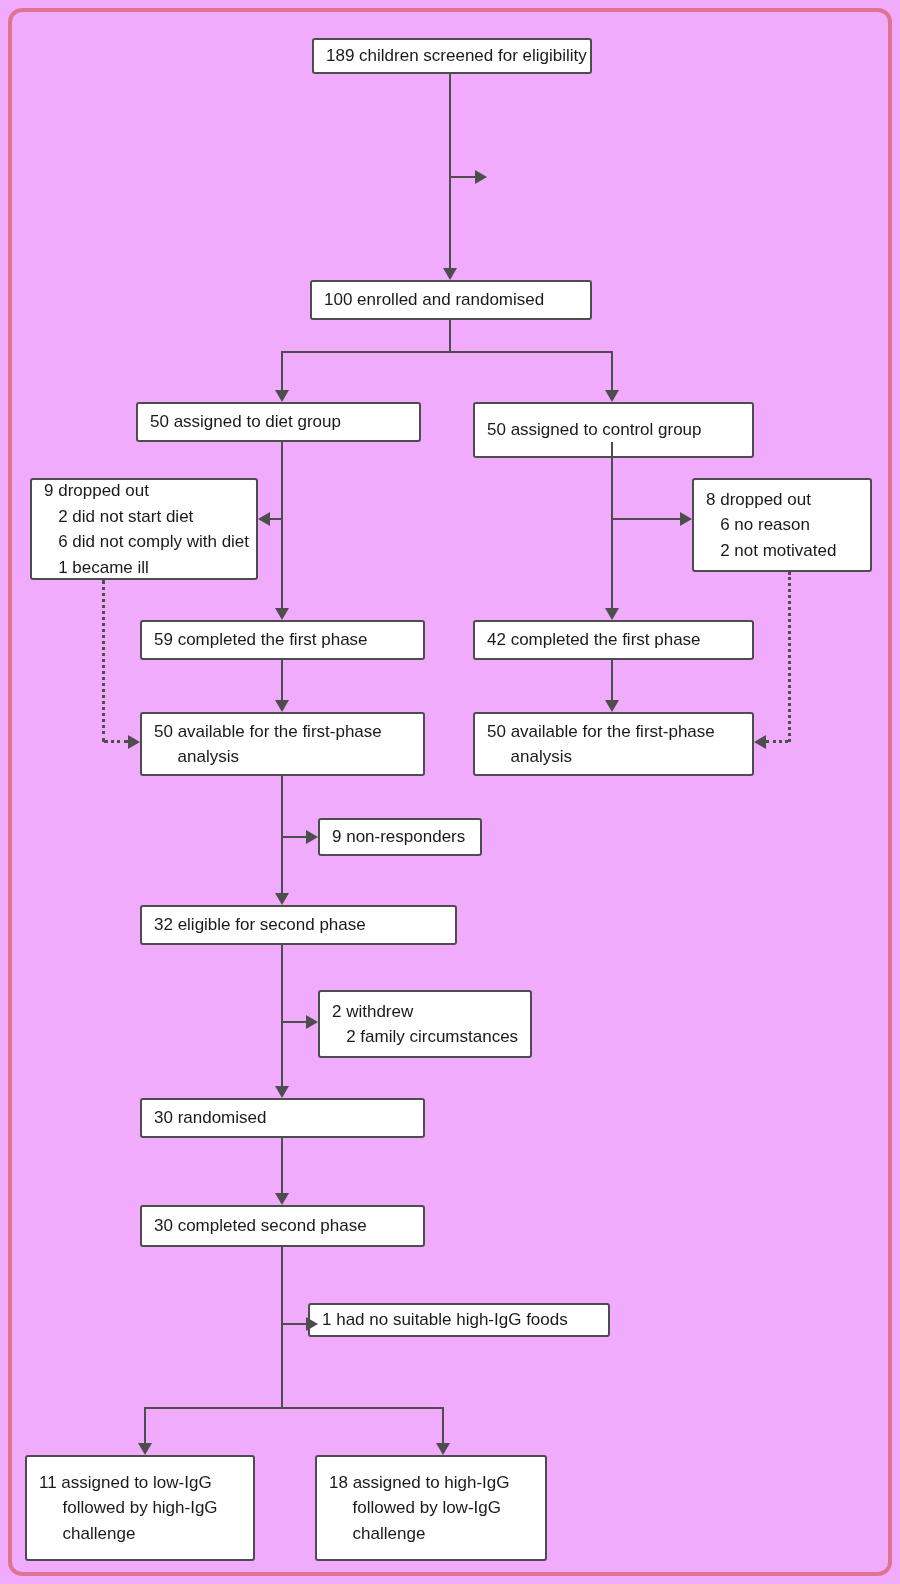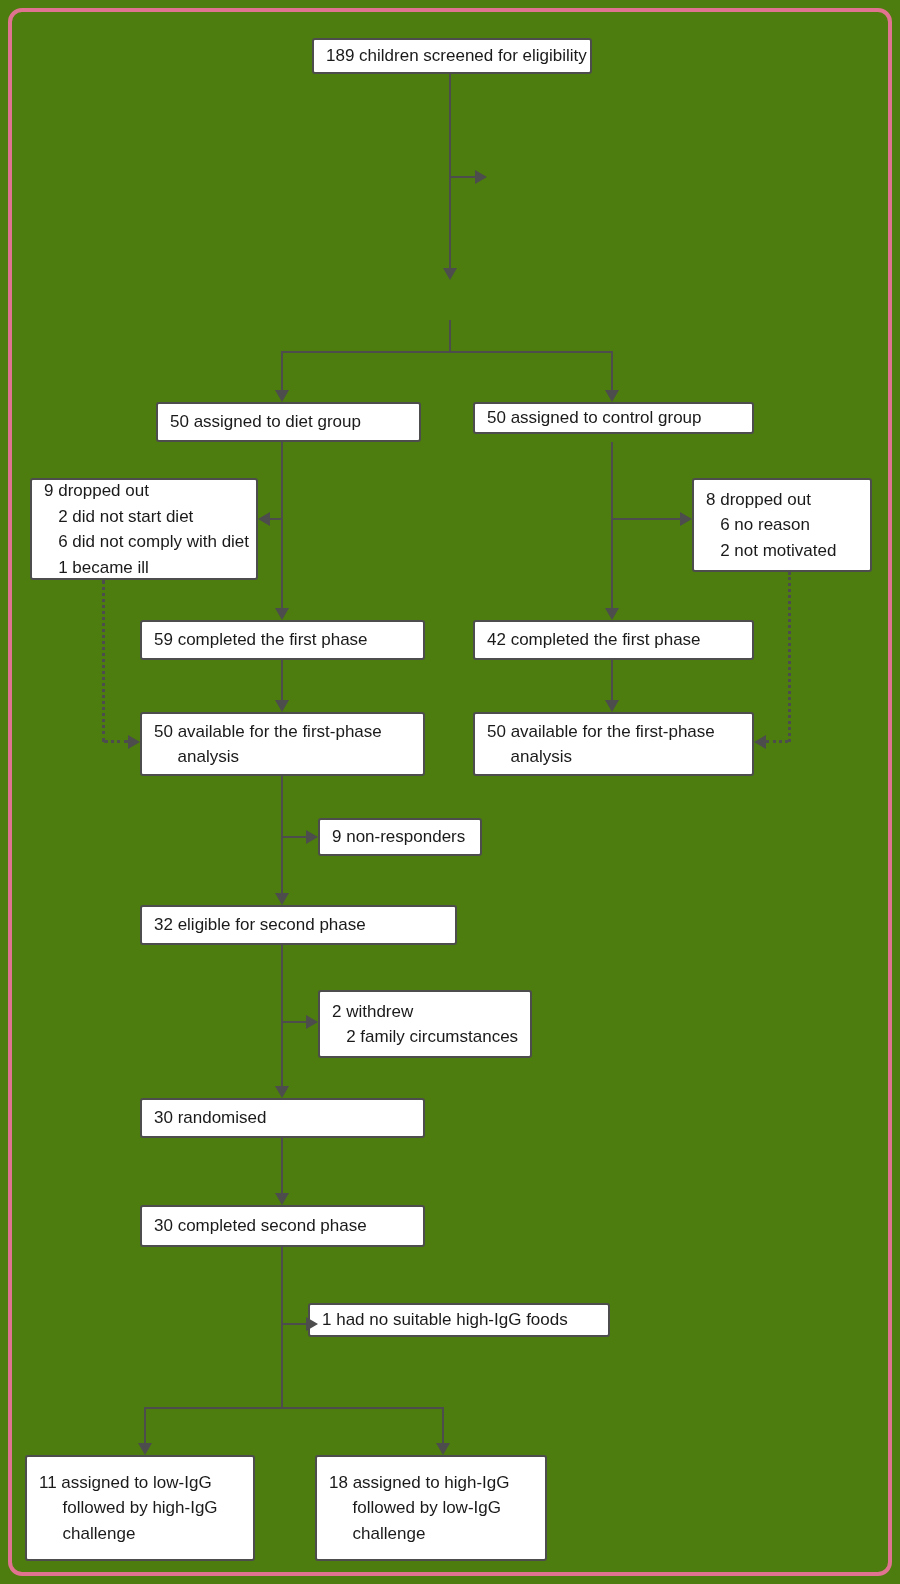--- a/index.html
+++ b/index.html
@@ -1,17 +1,17 @@
 <!DOCTYPE html>
 <html style="--frame: #e0738f; --line: #4d4d4d; --box-border: #4d4d4d; --text: #1a1a1a;"><head>
 <meta charset="utf-8">
 <style>
   html,body { margin:0; padding:0; background:#fff; }
   .canvas {
-    position:relative; width:900px; height:1584px; background:#4d7c0f;
+    position:relative; width:900px; height:1584px; background:#f0abfc;
     font-family:"Liberation Sans", sans-serif; color:var(--text,#1a1a1a);
     overflow:hidden;
   }
   .frame {
     position:absolute; inset:8px;
     border:4px solid var(--frame,#e0738f);
     border-radius:14px;
   }
   .box {
     position:absolute; background:#fff; box-sizing:border-box;
@@ -31,24 +31,27 @@
 </style>
 </head>
 <body>
 
 <div class="canvas">
   <div class="frame"></div>
 
   <div class="box" style="left:312px;top:38px;width:280px;height:36px">
     <span class="box-text">189 children screened for eligibility</span>
   </div>
-  <div class="box" style="left:156px;top:402px;width:265px;height:40px">
+  <div class="box" style="left:310px;top:280px;width:282px;height:40px">
+    <span class="box-text">100 enrolled and randomised</span>
+  </div>
+  <div class="box" style="left:136px;top:402px;width:285px;height:40px">
     <span class="box-text">50 assigned to diet group</span>
   </div>
-  <div class="box" style="left:473px;top:402px;width:281px;height:32px">
+  <div class="box" style="left:473px;top:402px;width:281px;height:56px">
     <span class="box-text">50 assigned to control group</span>
   </div>
   <div class="box" style="left:30px;top:478px;width:228px;height:102px">
     <span class="box-text">9 dropped out
    2 did not start diet
    6 did not comply with diet
    1 became ill</span>
   </div>
   <div class="box" style="left:692px;top:478px;width:180px;height:94px">
     <span class="box-text">8 dropped out

